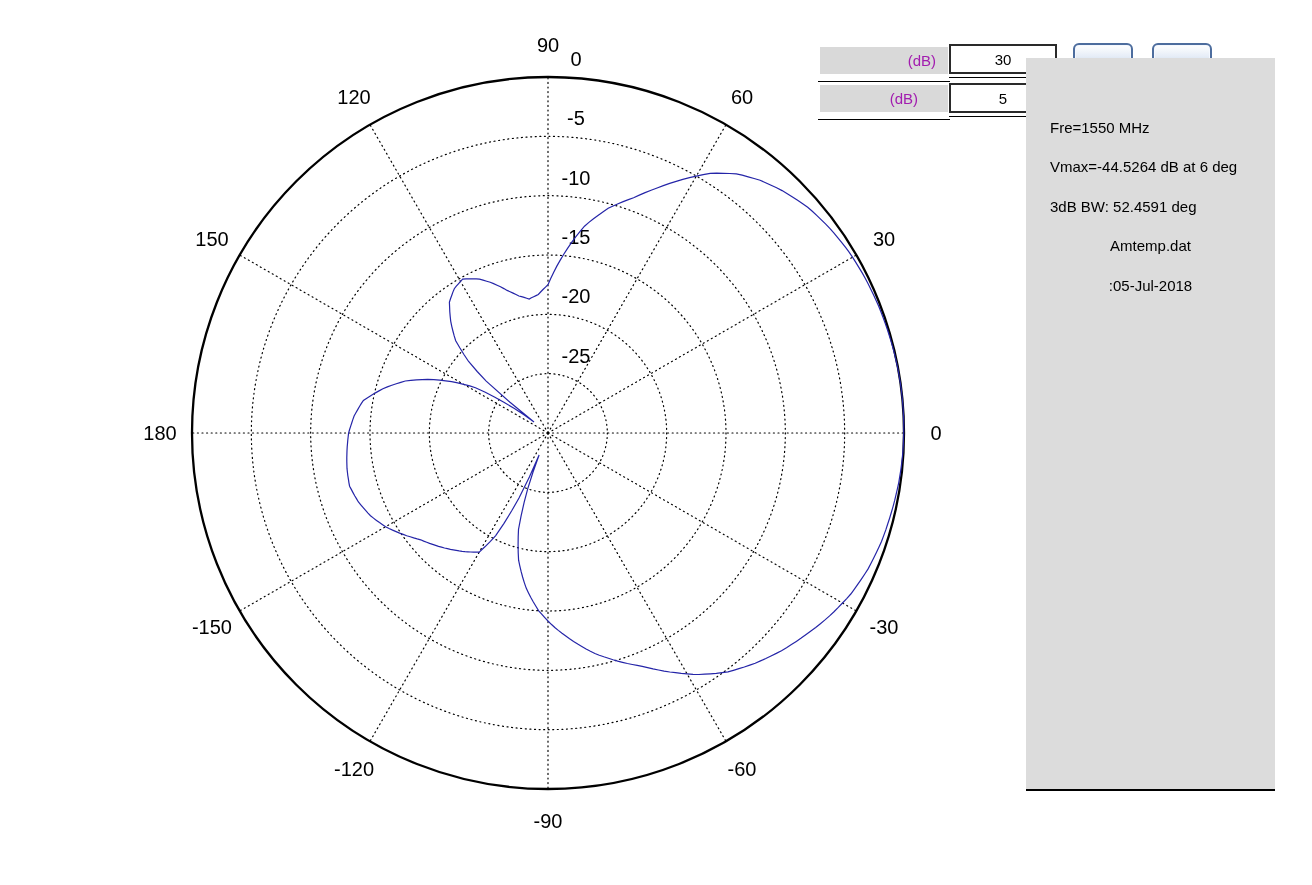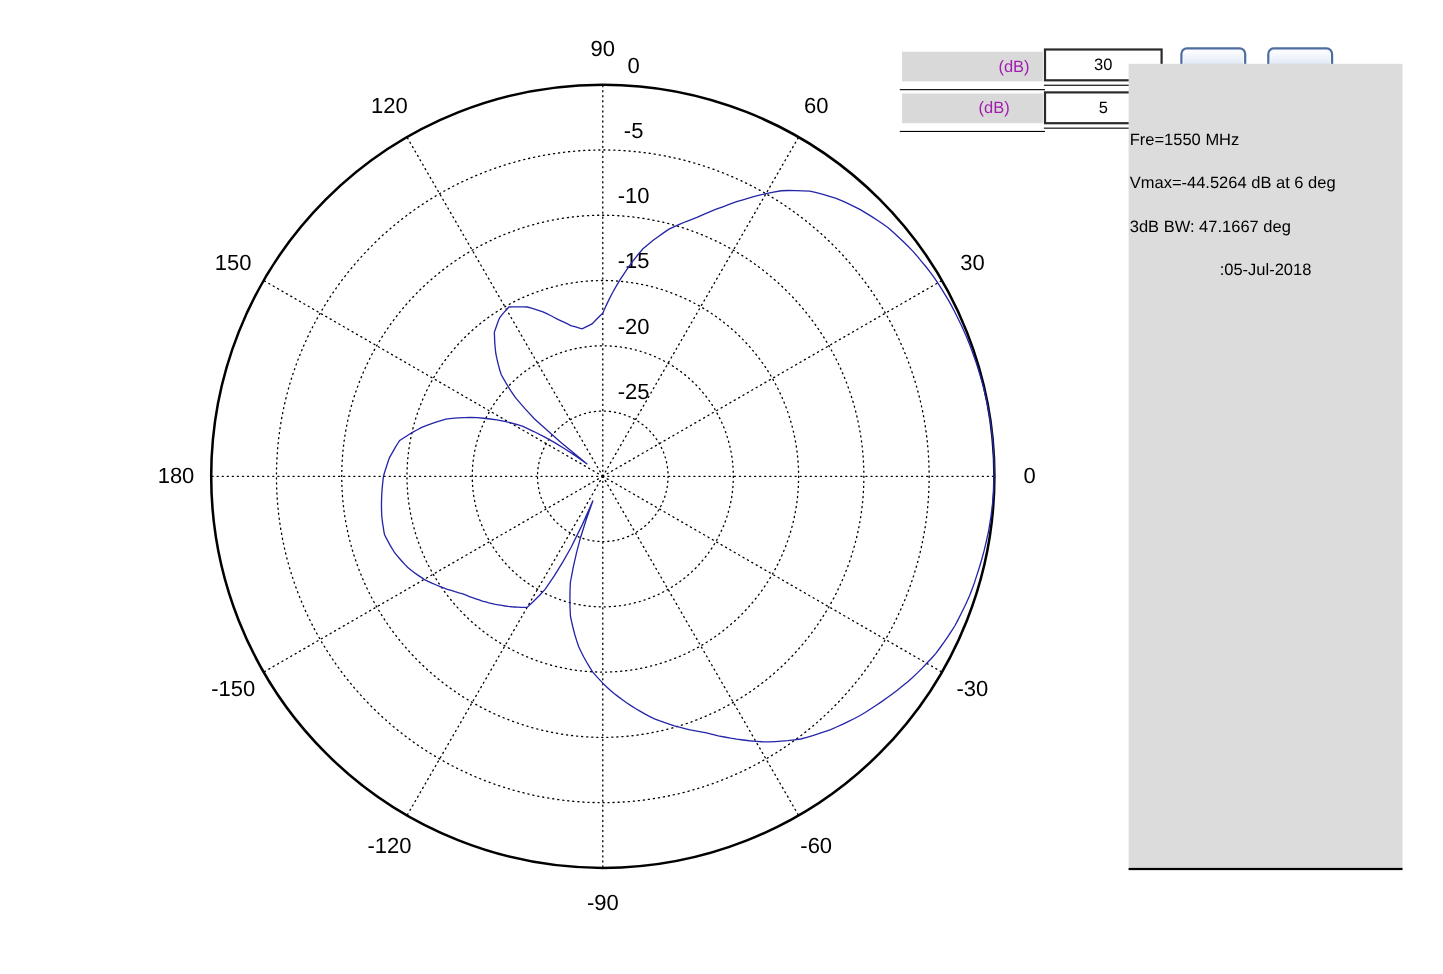--- a/index.html
+++ b/index.html
@@ -13,21 +13,21 @@
              text-align:right;}
   .ctl-input{background:#fff;border:2px solid #2a2a2a;color:#000;font-size:15px;
              text-align:center;padding:0;font-family:"Liberation Sans",sans-serif;}
   .hline{border-top:1px solid #000;height:0;}
   .gui-button{border:2px solid #4d6d9e;border-radius:6px;
               background:linear-gradient(#ffffff 0%,#e6edf7 45%,#b8cbe6 100%);
               box-shadow:inset 0 0 0 1px #f4f8ff;cursor:pointer;padding:0;}
   
   #info-panel{background:#dcdcdc;border-bottom:2px solid #000;
               color:#000;font-size:15px;}
-  #info-panel .pline{height:39.4px;line-height:39.4px;padding-left:1px;
+  #info-panel .pline{height:39.4px;line-height:39.4px;padding-left:24px;
                      white-space:pre;}
   #info-panel .pline.center{text-align:center;padding-left:0;}
 </style>
 </head>
 <body>
 
 <svg id="plot-svg" width="1312" height="885" viewBox="0 0 1312 885">
     <circle cx="548" cy="433" r="356" fill="none" stroke="#000000" stroke-width="2.3"></circle>
     <circle cx="548" cy="433" r="296.6666666666667" stroke="#000000" stroke-width="1.2" fill="none" stroke-dasharray="1 3.6" stroke-linecap="round"></circle>
     <circle cx="548" cy="433" r="237.33333333333334" stroke="#000000" stroke-width="1.2" fill="none" stroke-dasharray="1 3.6" stroke-linecap="round"></circle>
@@ -78,15 +78,16 @@
 <div class="abs hline" style="left:949px;top:116px;width:110px;"></div>
 
 <button class="abs gui-button" style="left:1073px;top:43px;width:60px;height:29px;"></button>
 <div class="abs hline" style="left:1068px;top:77px;width:72px;"></div>
 <button class="abs gui-button" style="left:1152px;top:43px;width:60px;height:29px;"></button>
 <div class="abs hline" style="left:1147px;top:77px;width:72px;"></div>
 
 <div id="info-panel" class="abs" style="left:1026px;top:58px;width:249px;height:733px;padding-top:50px;box-sizing:border-box;">
     <div class="pline">Fre=1550 MHz</div>
     <div class="pline">Vmax=-44.5264 dB at 6 deg</div>
-    <div class="pline">3dB BW: 47.1667 deg</div>
+    <div class="pline">3dB BW: 52.4591 deg</div>
+    <div class="pline center">Amtemp.dat</div>
     <div class="pline center">:05-Jul-2018</div>
   </div>
 
 </body></html>

